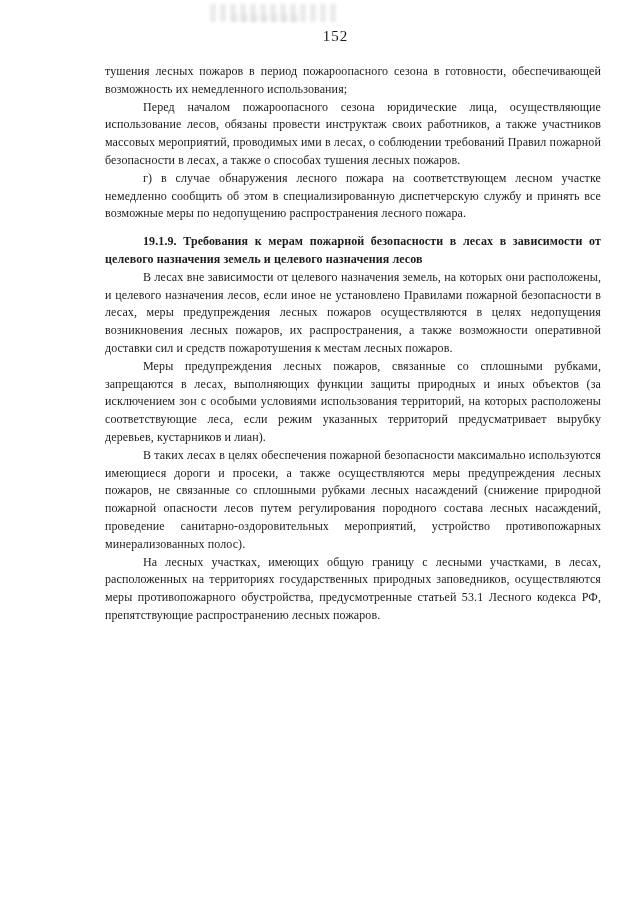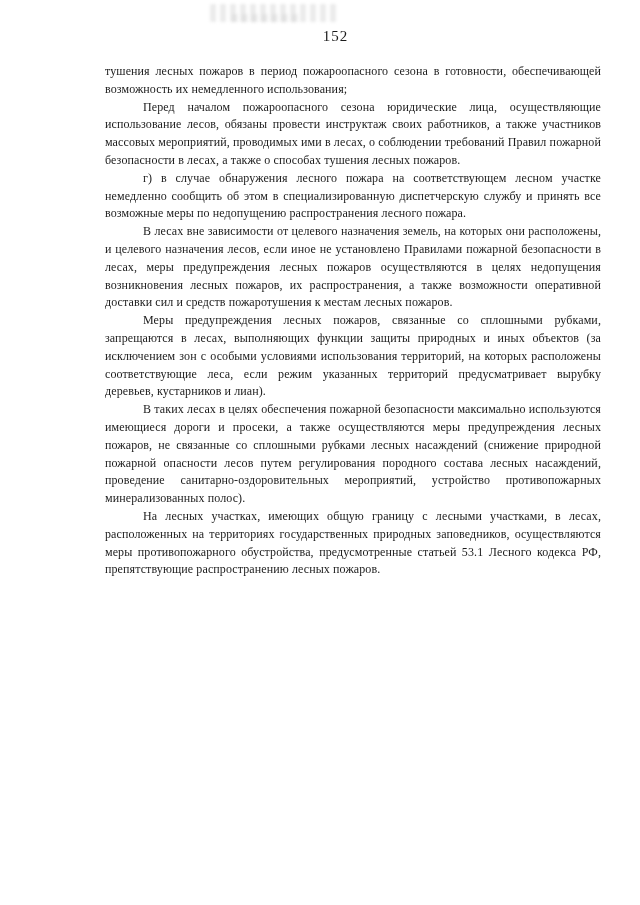--- a/index.html
+++ b/index.html
@@ -78,20 +78,21 @@
   <div class="page-number">152</div>
 
   <div class="text-block">
 
     <p class="no-indent">тушения лесных пожаров в период пожароопасного сезона в готовности, обеспечивающей возможность их немедленного использования;</p>
 
     <p>Перед началом пожароопасного сезона юридические лица, осуществляющие использование лесов, обязаны провести инструктаж своих работников, а также участников массовых мероприятий, проводимых ими в лесах, о соблюдении требований Правил пожарной безопасности в лесах, а также о способах тушения лесных пожаров.</p>
 
     <p>г) в случае обнаружения лесного пожара на соответствующем лесном участке немедленно сообщить об этом в специализированную диспетчерскую службу и принять все возможные меры по недопущению распространения лесного пожара.</p>
 
+    <p class="heading">19.1.9. Требования к мерам пожарной безопасности в лесах в зависимости от целевого назначения земель и целевого назначения лесов</p>
 
     <p>В лесах вне зависимости от целевого назначения земель, на которых они расположены, и целевого назначения лесов, если иное не установлено Правилами пожарной безопасности в лесах, меры предупреждения лесных пожаров осуществляются в целях недопущения возникновения лесных пожаров, их распространения, а также возможности оперативной доставки сил и средств пожаротушения к местам лесных пожаров.</p>
 
     <p>Меры предупреждения лесных пожаров, связанные со сплошными рубками, запрещаются в лесах, выполняющих функции защиты природных и иных объектов (за исключением зон с особыми условиями использования территорий, на которых расположены соответствующие леса, если режим указанных территорий предусматривает вырубку деревьев, кустарников и лиан).</p>
 
     <p>В таких лесах в целях обеспечения пожарной безопасности максимально используются имеющиеся дороги и просеки, а также осуществляются меры предупреждения лесных пожаров, не связанные со сплошными рубками лесных насаждений (снижение природной пожарной опасности лесов путем регулирования породного состава лесных насаждений, проведение санитарно-оздоровительных мероприятий, устройство противопожарных минерализованных полос).</p>
 
     <p>На лесных участках, имеющих общую границу с лесными участками, в лесах, расположенных на территориях государственных природных заповедников, осуществляются меры противопожарного обустройства, предусмотренные статьей 53.1 Лесного кодекса РФ, препятствующие распространению лесных пожаров.</p>
 
 

